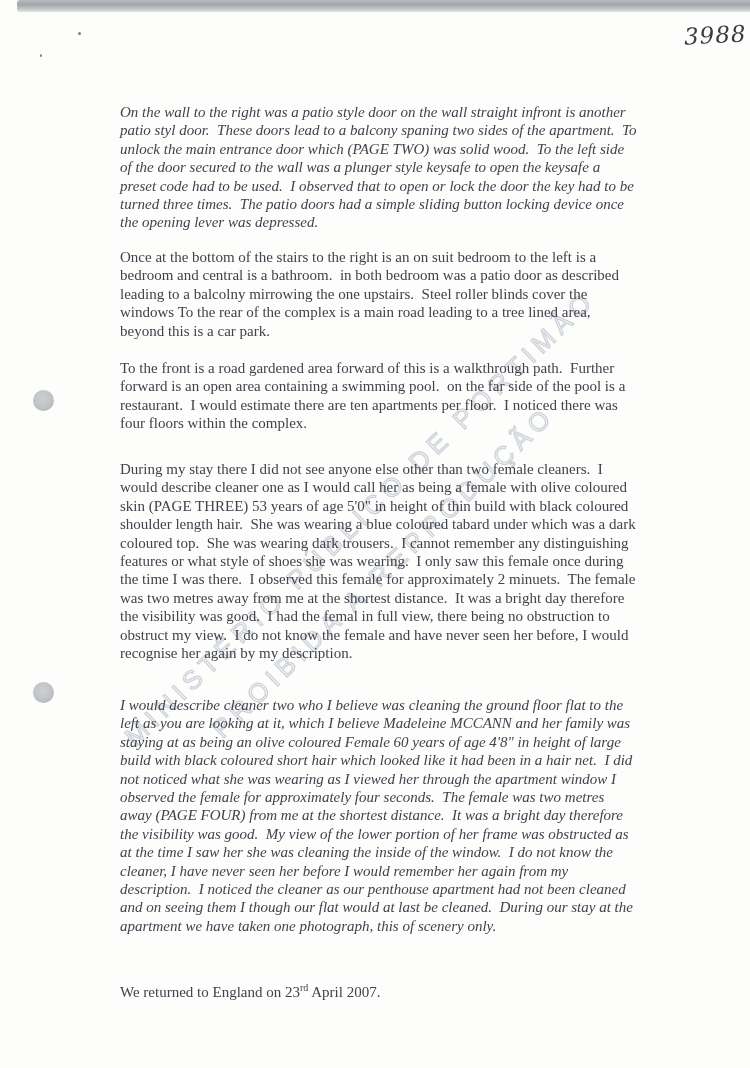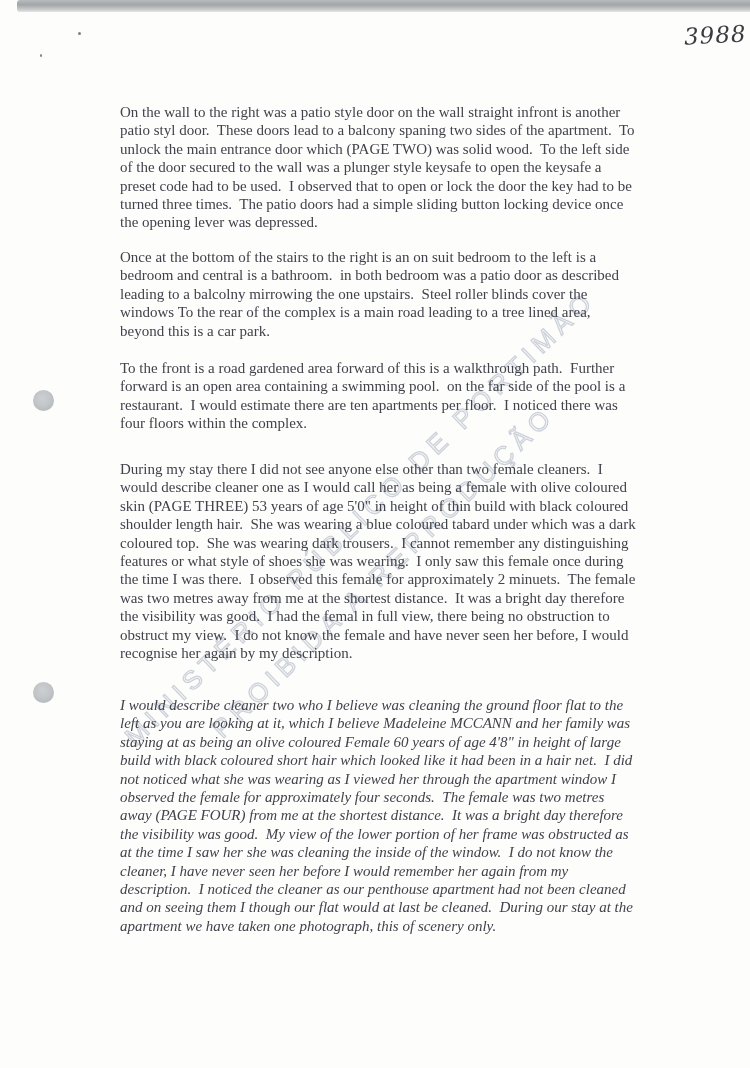--- a/index.html
+++ b/index.html
@@ -77,21 +77,21 @@
   
   .para {
     position: absolute;
     left: 120px;
     width: 600px;
     font-size: 15px;
     line-height: 18.4px;
     color: #41424b;
     white-space: pre-wrap;
   }
-  .p1 { top: 103px; }
+  .p1 { top: 103px; font-style: italic; }
   .p2 { top: 248px; }
   .p3 { top: 359px; }
   .p4 { top: 432px; margin-top: 28px; }
   .p5 { top: 696px; font-style: italic; }
   .p6 { top: 912px; }
   .p7 { top: 983px; white-space: normal; }
   .p7 sup {
     font-size: 10px;
     line-height: 0;
   }
@@ -149,14 +149,17 @@
 not noticed what she was wearing as I viewed her through the apartment window I
 observed the female for approximately four seconds.  The female was two metres
 away (PAGE FOUR) from me at the shortest distance.  It was a bright day therefore
 the visibility was good.  My view of the lower portion of her frame was obstructed as
 at the time I saw her she was cleaning the inside of the window.  I do not know the
 cleaner, I have never seen her before I would remember her again from my
 description.  I noticed the cleaner as our penthouse apartment had not been cleaned
 and on seeing them I though our flat would at last be cleaned.  During our stay at the
 apartment we have taken one photograph, this of scenery only.</div>
 
+  <div class="para p7">
+    <span>We returned to England on 23</span><sup>rd</sup><span> April 2007.</span>
+  </div>
 
 </div>
 
 </body></html>

